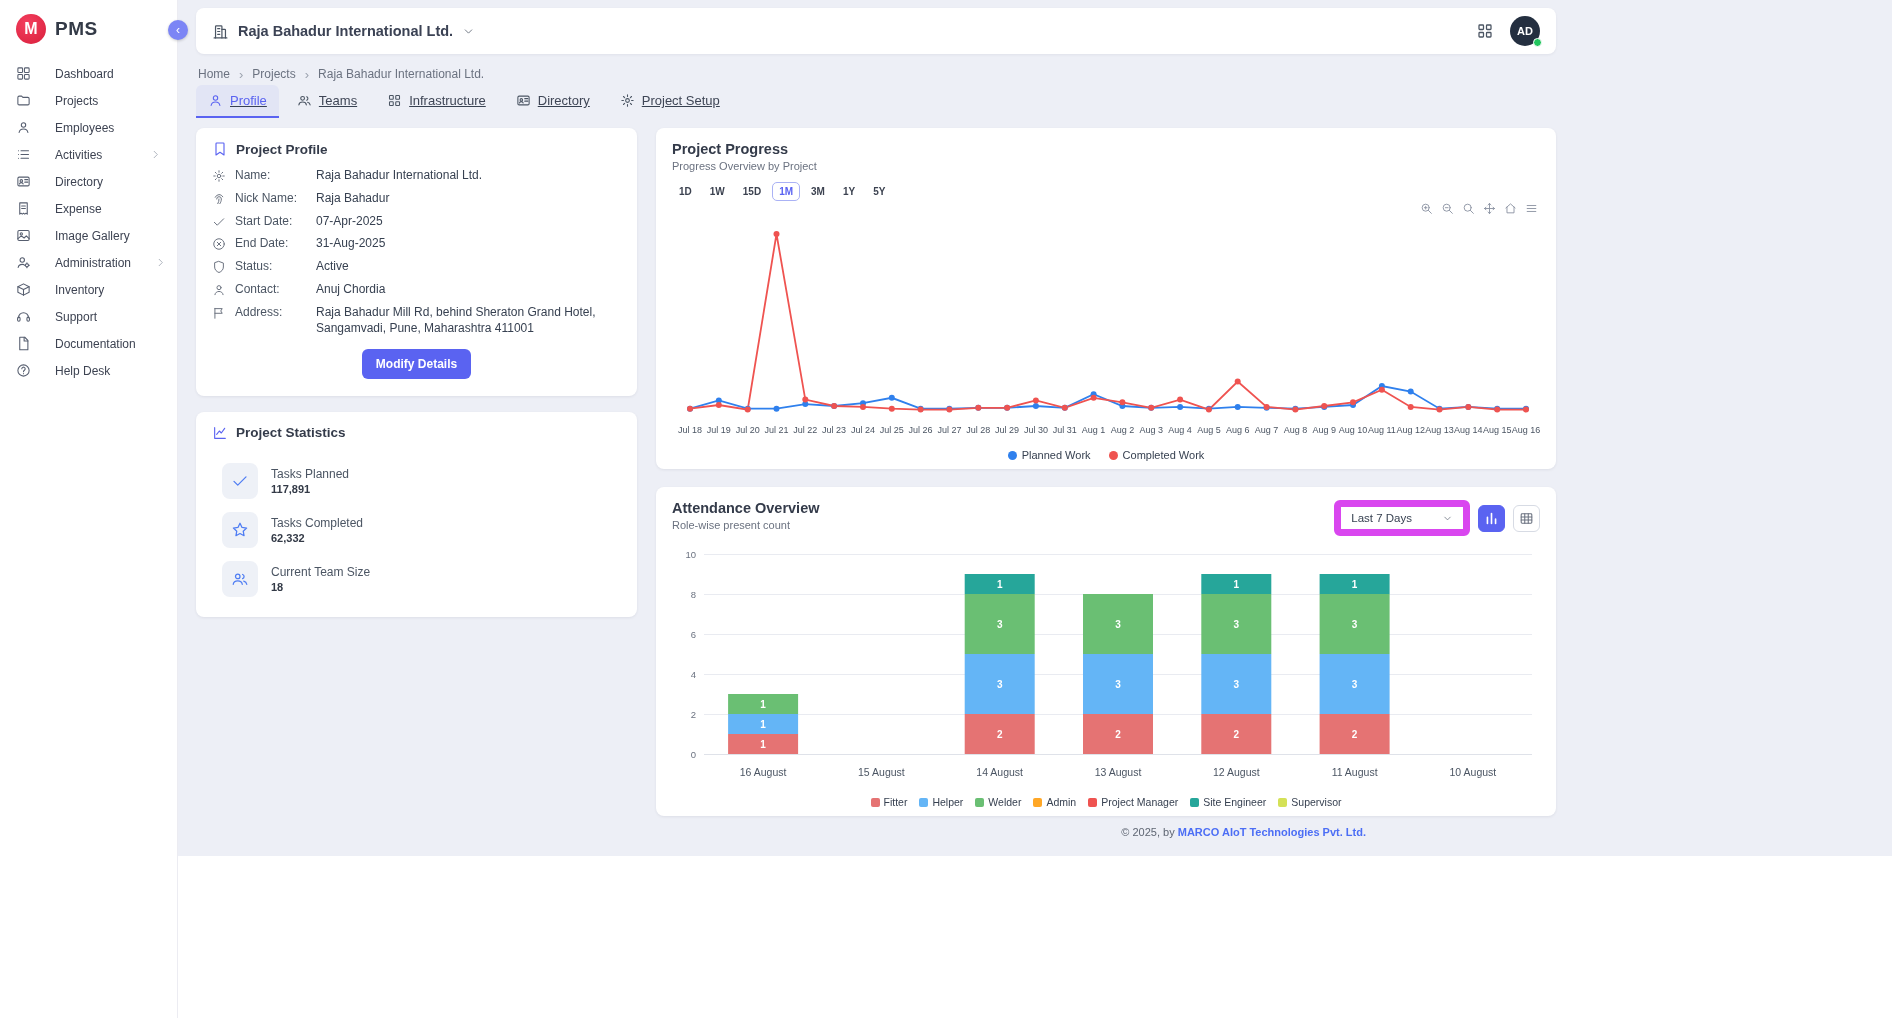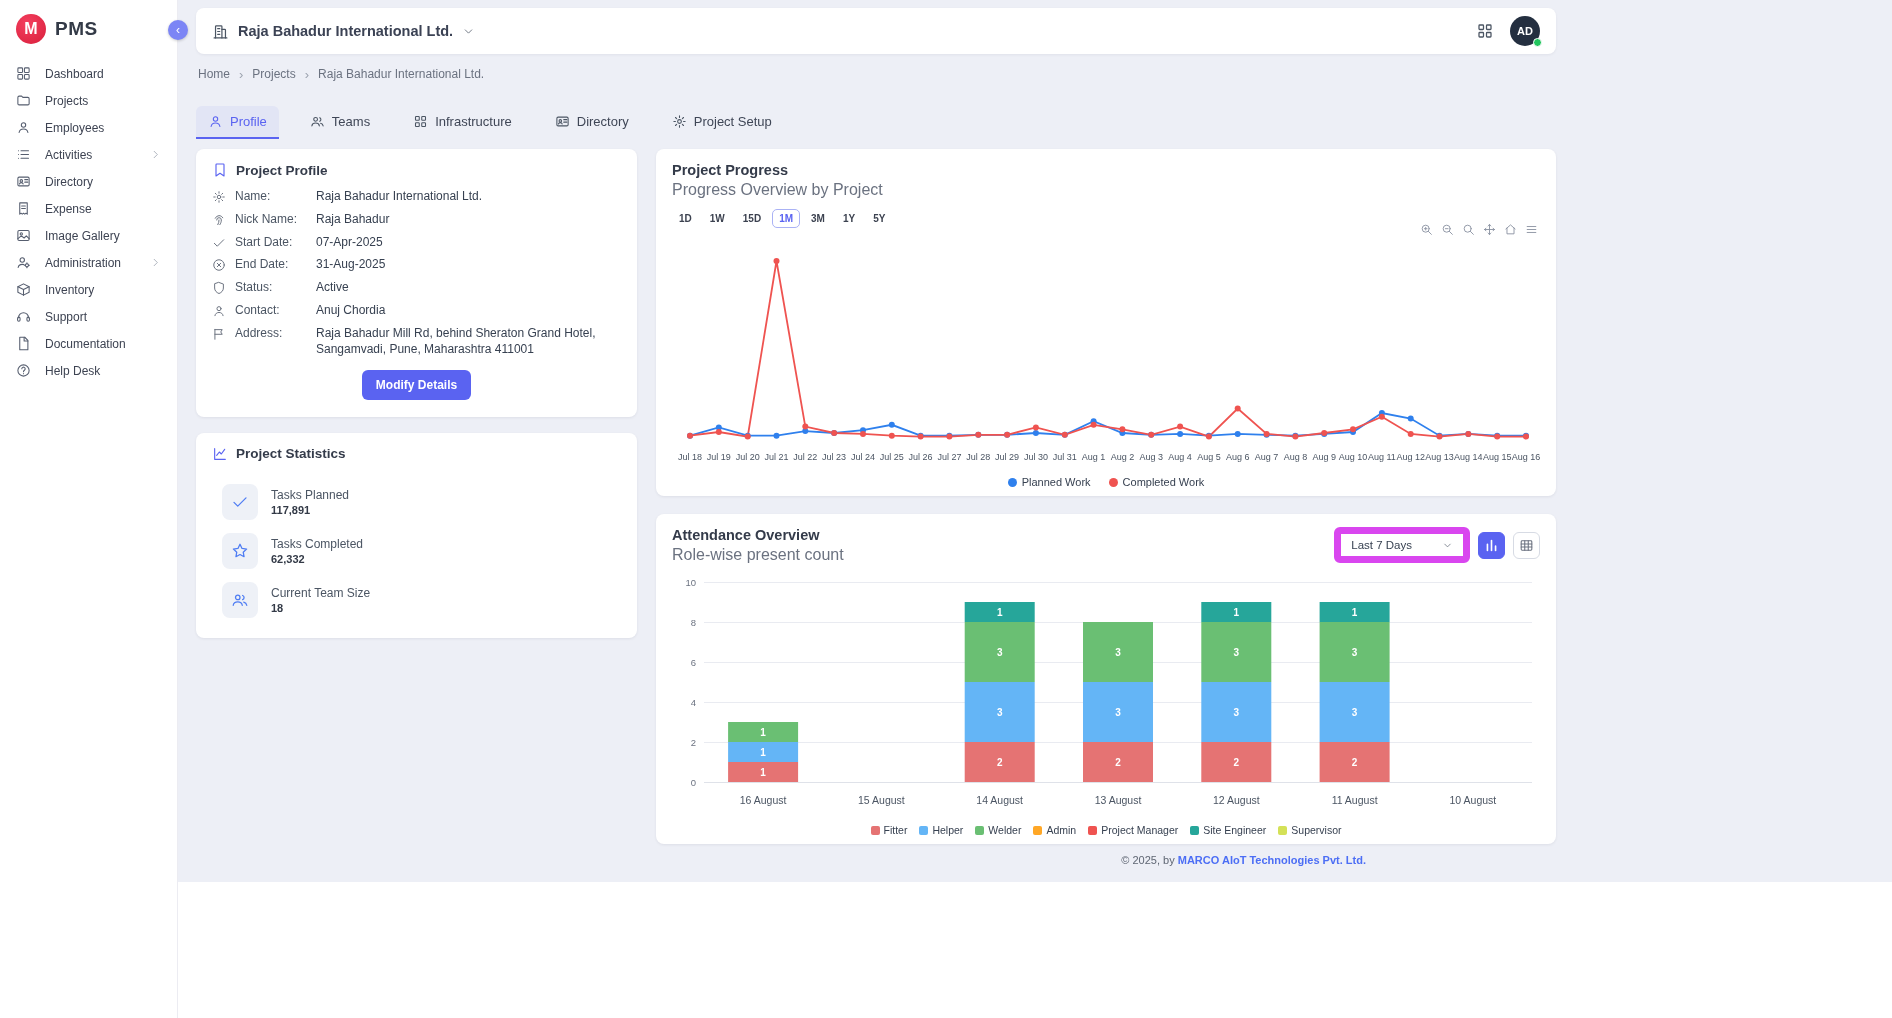--- a/index.html
+++ b/index.html
@@ -6,21 +6,21 @@
   html,body{width:1892px;height:1018px;}
   body{font-family:"Liberation Sans",sans-serif;background:#fff;color:#374151;overflow:hidden;position:relative;}
   .ic{width:16px;height:16px;display:block;}
 
   
   .sidebar{position:absolute;left:0;top:0;width:178px;height:1018px;background:#fff;border-right:1px solid #ececf2;z-index:2;}
   .logo-row{display:flex;align-items:center;gap:9px;padding:14px 16px 14px;}
   .logo-badge{width:30px;height:30px;border-radius:50%;background:radial-gradient(circle at 38% 32%,#f43f5e,#d81f3c);color:#fff;font-weight:bold;font-size:16px;display:flex;align-items:center;justify-content:center;}
   .logo-text{font-size:19px;font-weight:bold;color:#333a47;letter-spacing:.5px;}
   .menu{padding:2px 0;}
-  .menu-item{display:flex;align-items:center;gap:14px;padding:6px 16px;cursor:pointer;color:#3d4352;}
+  .menu-item{display:flex;align-items:center;gap:24px;padding:6px 16px;cursor:pointer;color:#3d4352;}
   .mi-icon .ic{width:15px;height:15px;color:#565e6f;}
   .mi-label{font-size:12px;}
   .mi-chev{margin-left:auto;}
   .mi-chev .ic{width:11px;height:11px;color:#9aa1ad;}
   .collapse-btn{position:absolute;left:168px;top:20px;z-index:5;width:20px;height:20px;border-radius:50%;border:none;background:#7c85f5;color:#fff;font-size:12px;line-height:1;cursor:pointer;box-shadow:0 1px 3px rgba(0,0,0,.2);}
 
   
   .main{position:absolute;left:178px;top:0;width:1881px;height:1018px;background:#fff;}
   .content-bg{background:#edeff6;padding:8px 0 16px 18px;min-height:856px;}
   .container{width:1360px;}
@@ -35,21 +35,21 @@
   .apps-btn .ic{width:18px;height:18px;}
   .avatar{position:relative;width:30px;height:30px;border-radius:50%;background:#242f40;color:#fff;font-size:11px;font-weight:bold;display:flex;align-items:center;justify-content:center;cursor:pointer;}
   .status-dot{position:absolute;right:-2px;bottom:-1px;width:9px;height:9px;border-radius:50%;background:#22c55e;border:1.5px solid #fff;}
 
   
   .breadcrumb{display:flex;align-items:center;gap:9px;margin:13px 2px 0;font-size:12px;color:#6b7280;}
   .bc-sep{color:#9ca3af;font-size:13px;line-height:1;}
   .bc-item{cursor:pointer;}
 
   
-  .tabs{display:flex;gap:19px;margin-top:25px;}
+  .tabs{display:flex;gap:6px;margin-top:4px;text-decoration:underline;}
   .tab{display:flex;align-items:center;gap:7px;padding:8px 12px;font-size:13px;color:#3f4656;cursor:pointer;border-bottom:2px solid transparent;border-radius:6px 6px 0 0;}
   .tab .ic{width:15px;height:15px;color:#4b5563;}
   .tab.active{color:#5a63f1;border-bottom-color:#5a63f1;background:rgba(90,99,241,.07);}
   .tab.active .ic{color:#5a63f1;}
 
   
   .cols{display:flex;gap:19px;margin-top:10px;align-items:flex-start;}
   .col-left{width:441px;flex:none;display:flex;flex-direction:column;gap:16px;}
   .col-right{width:900px;flex:none;}
   .card{background:#fff;border-radius:8px;box-shadow:0 1px 3px rgba(20,20,43,.07);}
@@ -75,21 +75,21 @@
   .stat-items{margin-top:22px;display:flex;flex-direction:column;gap:13px;padding:0 10px;}
   .stat-item{display:flex;align-items:center;gap:13px;}
   .stat-ic{width:36px;height:36px;border-radius:8px;background:#eef1f7;display:flex;align-items:center;justify-content:center;color:#4f7df3;flex:none;}
   .stat-ic .ic{width:18px;height:18px;}
   .stat-label{font-size:12px;color:#4b5563;}
   .stat-value{font-size:11px;font-weight:bold;color:#333a47;margin-top:2px;}
 
   
   .progress-card{padding:13px 16px 8px;position:relative;}
   .pc-title{font-size:14.5px;font-weight:bold;color:#343b4a;}
-  .pc-sub{font-size:16px;color:#6b7280;margin-top:3px;}
+  .pc-sub{font-size:11px;color:#6b7280;margin-top:3px;}
   .ranges{display:flex;gap:4px;margin-top:10px;align-items:center;}
   .range-btn{font-size:10px;font-weight:600;color:#3c4250;padding:3px 6px;border:1px solid transparent;border-radius:5px;background:none;cursor:pointer;font-family:inherit;}
   .range-btn.active{color:#5a63f1;border-color:#aab2f5;}
   .chart-tools{position:absolute;right:16px;top:72px;display:flex;gap:4px;color:#8b93a2;}
   .tool-btn{width:17px;height:17px;cursor:pointer;display:flex;align-items:center;justify-content:center;}
   .tool-btn .ic{width:13px;height:13px;}
   .legend-row{display:flex;justify-content:center;gap:18px;margin-top:0;font-size:11px;color:#374151;align-items:center;}
   .legend-item{display:flex;align-items:center;cursor:pointer;}
   .lg-dot{width:9px;height:9px;border-radius:50%;display:inline-block;margin-right:5px;}
   .lg-sq{width:9px;height:9px;border-radius:2px;display:inline-block;margin-right:4px;}

